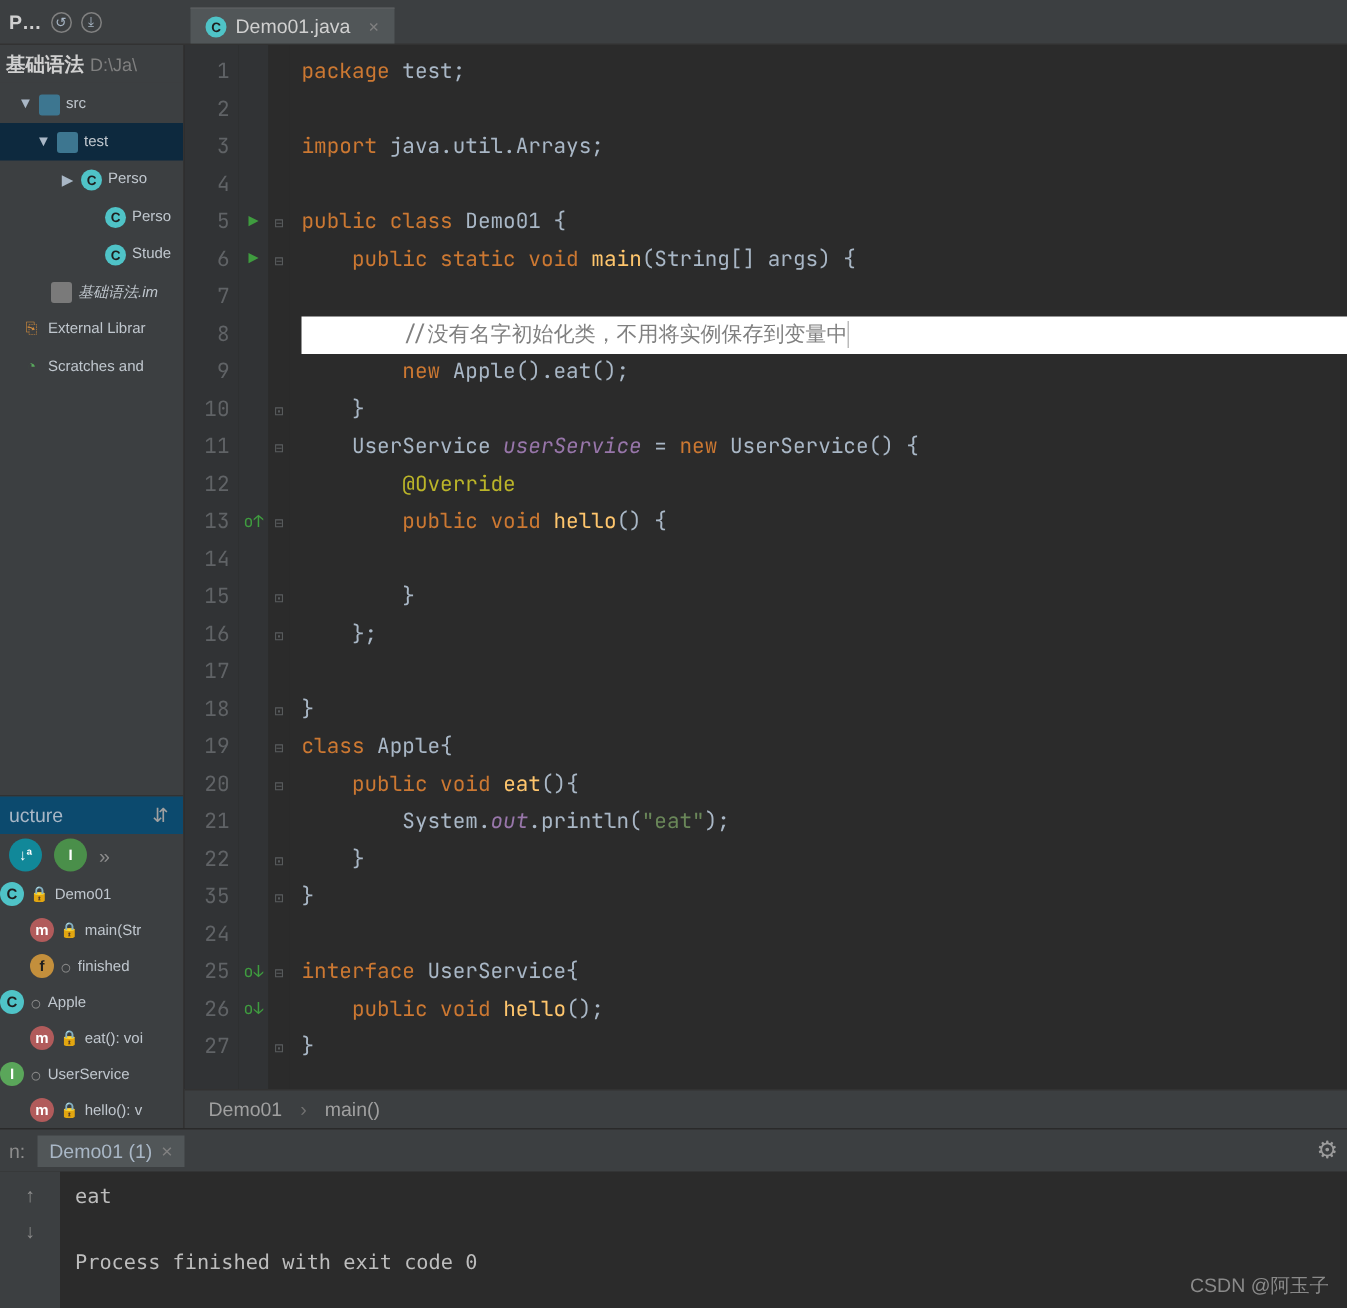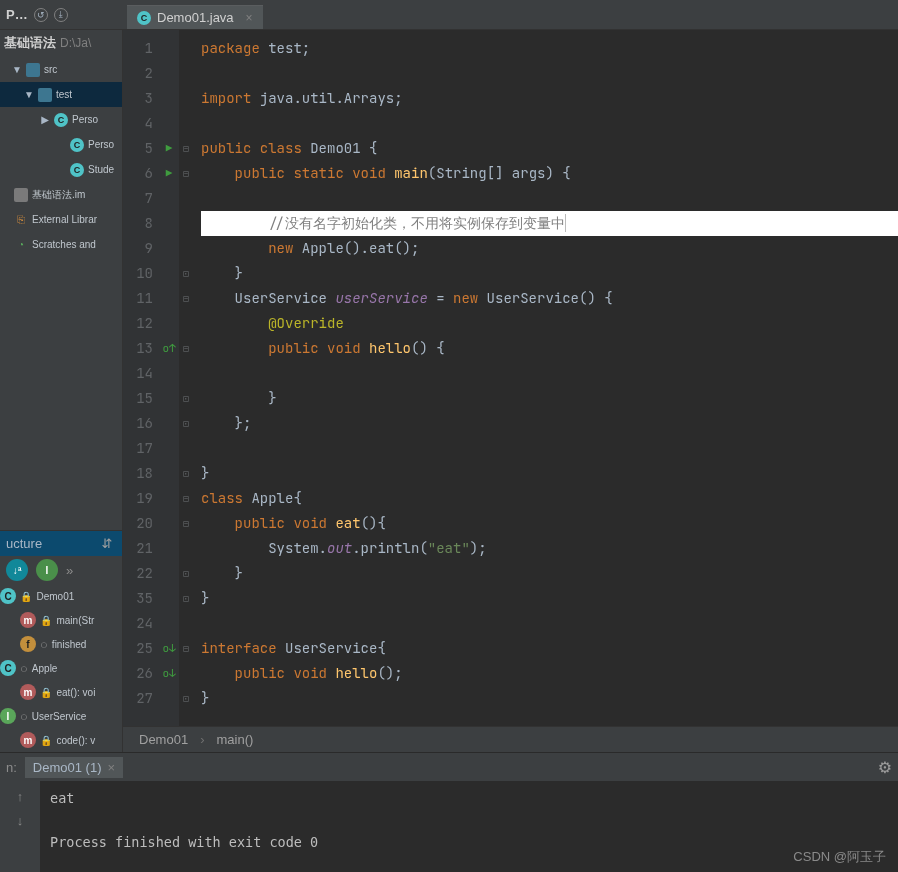--- a/index.html
+++ b/index.html
@@ -141,21 +141,21 @@
           <div class="tree-row" style="padding-left: 56px;">
             <span class="arrow"></span>
             <span class="ico class">C</span>
             <span class="tree-label">Perso</span>
           </div>
           <div class="tree-row" style="padding-left: 56px;">
             <span class="arrow"></span>
             <span class="ico class">C</span>
             <span class="tree-label">Stude</span>
           </div>
-          <div class="tree-row" style="padding-left: 0;">
+          <div class="tree-row" style="padding-left: 20px; font-style: italic;">
             <span class="arrow"></span>
             <span class="ico iml"></span>
             <span class="tree-label">基础语法.im</span>
           </div>
           <div class="tree-row" style="padding-left: 0px;">
             <span class="arrow"></span>
             <span class="ico lib">⎘</span>
             <span class="tree-label">External Librar</span>
           </div>
           <div class="tree-row" style="padding-left: 0px;">
@@ -202,21 +202,21 @@
               <span class="tree-label"> eat(): voi</span>
             </div>
             <div class="tree-row" style="padding-left: 0px;">
               <span class="sym sym-i">I</span>
               <span class="grey">○</span>
               <span class="tree-label"> UserService</span>
             </div>
             <div class="tree-row" style="padding-left: 20px;">
               <span class="sym sym-m">m</span>
               <span class="lock">🔒</span>
-              <span class="tree-label"> code(): v</span>
+              <span class="tree-label"> hello(): v</span>
             </div>
           </div>
       </div>
     </div>
 
     <div class="editor">
       <div class="code-scroll">
         <div class="gutter" id="gutter">
             <div>1</div>
             <div>2</div>

